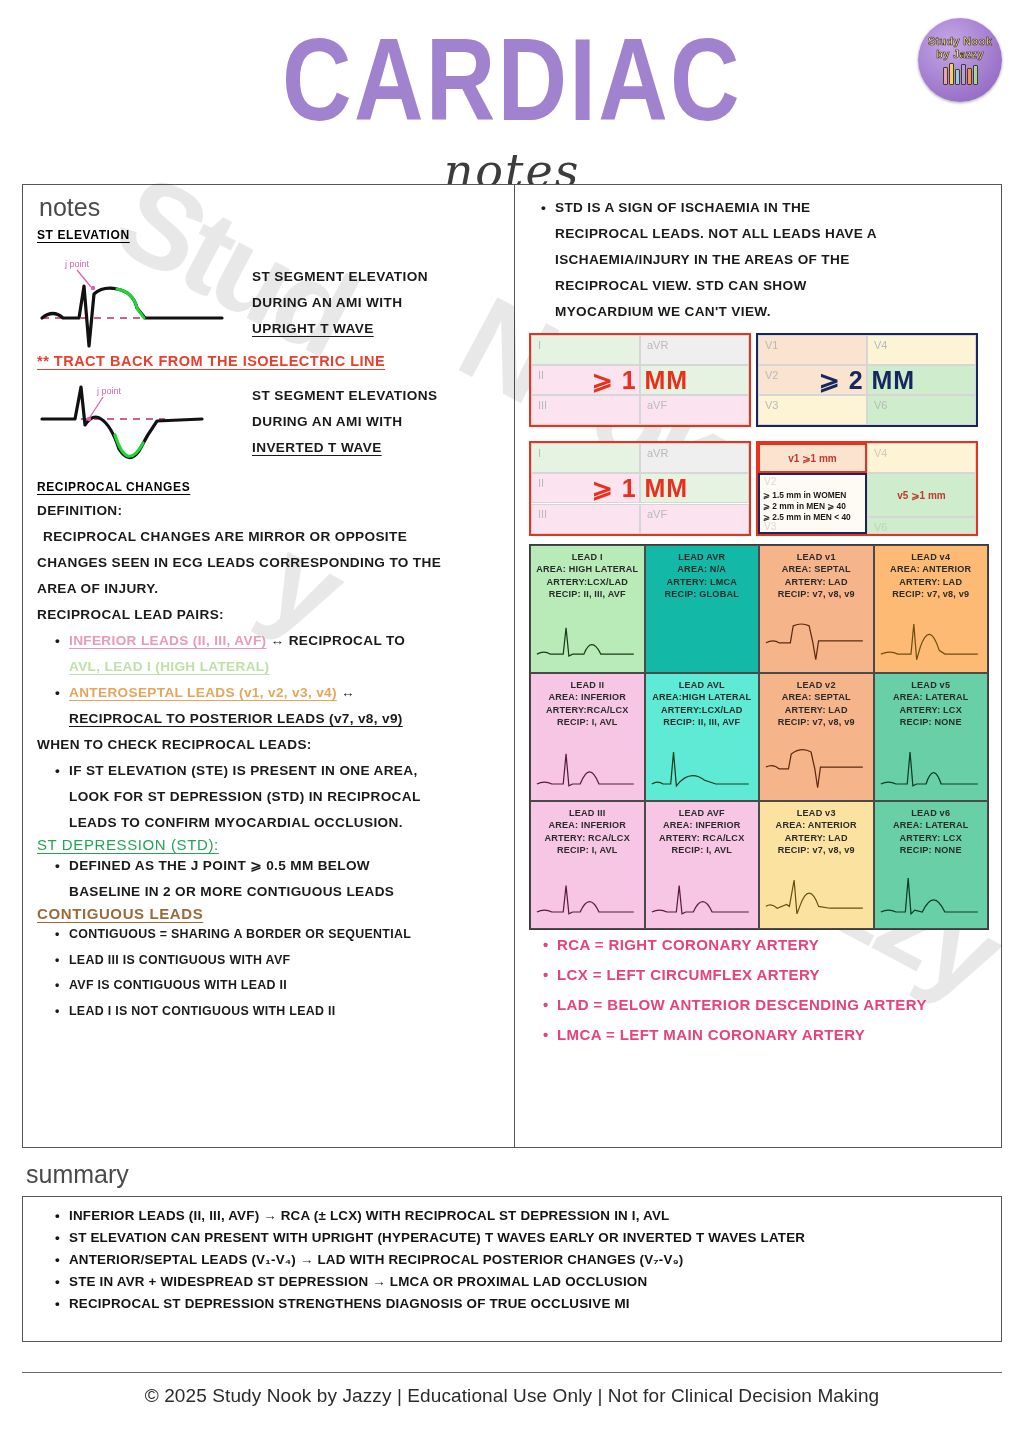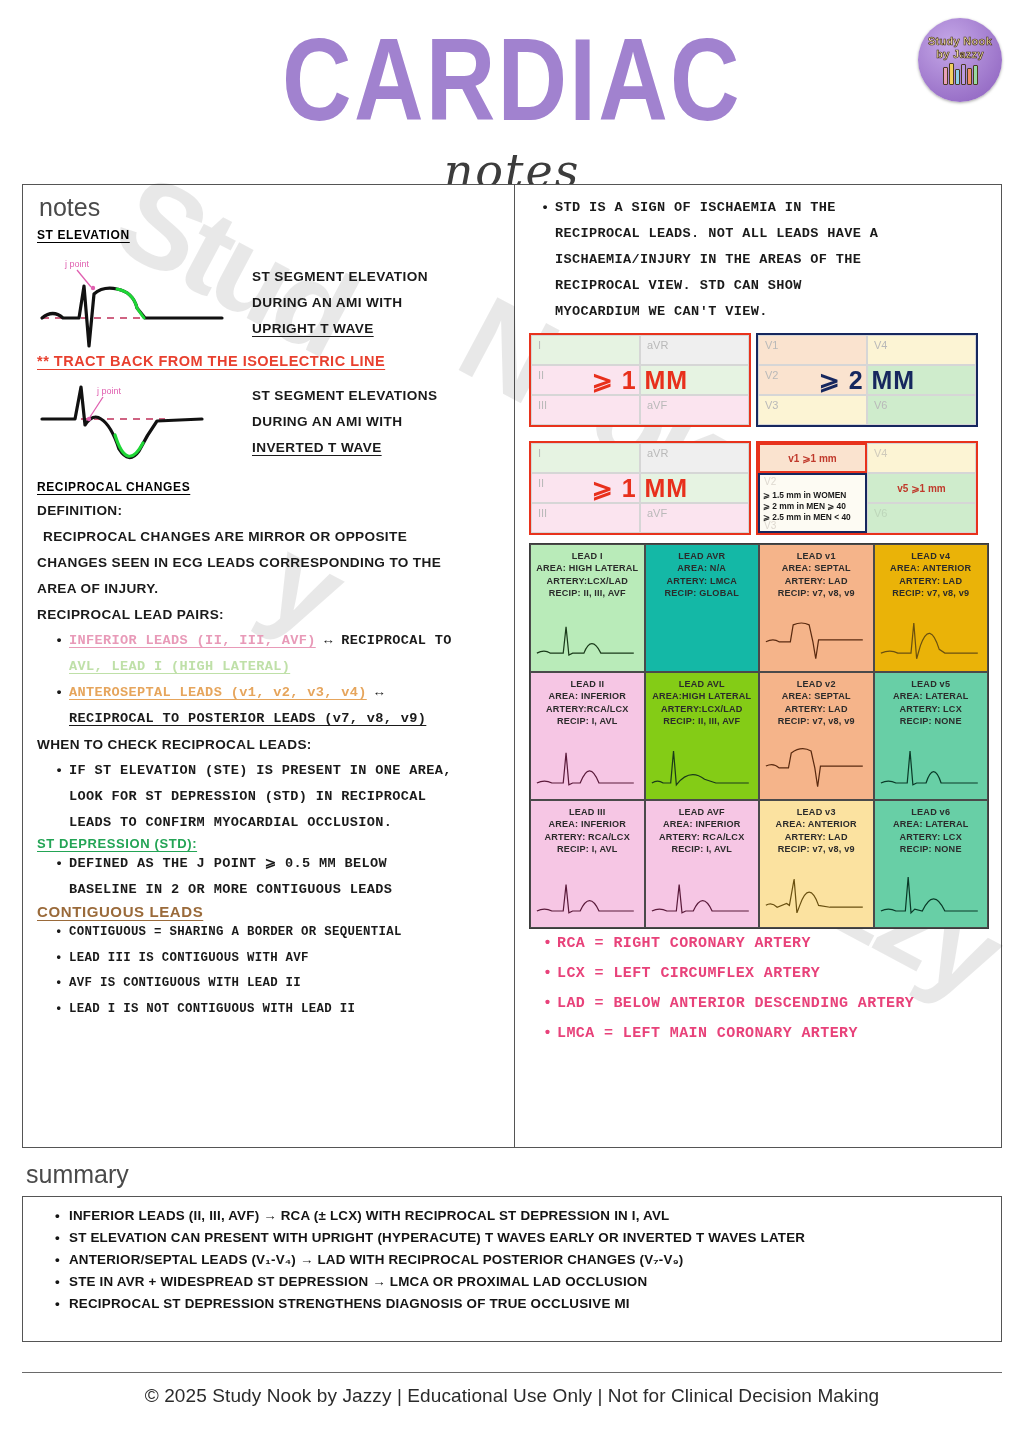--- a/index.html
+++ b/index.html
@@ -90,30 +90,30 @@
     margin:0 0 6px 2px; font-family:"Liberation Sans", sans-serif;
   }
 
   .hand { font-family:"Liberation Sans", sans-serif; font-weight:bold; letter-spacing:.4px; }
 
   .sub-red {
     color:#000000; font-size:12px; font-weight:bold;
     text-decoration:underline; text-underline-offset:3px;
     letter-spacing:.6px; margin:2px 0 4px 0;
   }
-  .sub-green { color:#23a455; font-size:13px; font-weight:bold;
+  .sub-green { color:#23a455; font-size:15px; font-weight:normal;
     text-decoration:underline; text-underline-offset:3px; letter-spacing:.6px; }
   .sub-brown { color:#9a6a3a; font-size:15px; font-weight:bold;
     text-decoration:underline; text-underline-offset:3px; letter-spacing:.6px; }
 
   .body-txt { font-size:13.6px; font-weight:bold; color:#1a1a1a; line-height:26px; letter-spacing:.35px; }
   .body-txt-sm { font-size:12.4px; font-weight:bold; color:#1a1a1a; line-height:25.5px; letter-spacing:.3px; }
 
   ul.bul { margin:0; padding-left:20px; list-style:none; }
-  ul.bul > li { position:relative; padding-left:12px;font-family:Liberation Mono, monospace; }
+  ul.bul > li { position:relative; padding-left:12px; }
   ul.bul > li:before { content:"\2022"; position:absolute; left:-2px; top:0; }
 
   .ecg-row { display:flex; align-items:flex-start; }
   .ecg-box { width:215px; height:105px; position:relative; flex:none; }
   .ecg-note { font-size:13.6px; font-weight:bold; line-height:26px; letter-spacing:.4px;
               color:#1a1a1a; padding-top:18px; }
 
   .starline { color:#e8402f; font-size:14.5px; font-weight:bold; letter-spacing:.5px;
               text-decoration:underline; text-underline-offset:3px; margin:2px 0 4px 0;}
 
@@ -334,21 +334,21 @@
             <div style="position:absolute;left:4px;bottom:0px;font-size:10px;color:#ddd8cf">V3</div>
             <div style="position:relative;z-index:2;font-size:8.4px;font-weight:bold;line-height:11px;color:#1a1a1a;margin-top:10px;">
               <div>⩾ 1.5 mm in WOMEN</div>
               <div>⩾ 2 mm in MEN ⩾ 40</div>
               <div>⩾ 2.5 mm in MEN &lt; 40</div>
             </div>
           </div>
         </div>
         <div style="width:50%; display:flex; flex-direction:column;">
           <div style="height:30px; background:#fcf4d4; border:.7px solid #d6d6d6; font-size:11px; color:#cfcabb; padding:3px 0 0 6px;">V4</div>
-          <div style="height:30px; background:#cfeccc; border:.7px solid #d6d6d6; display:flex; align-items:center; justify-content:center;">
+          <div style="height:44px; background:#cfeccc; border:.7px solid #d6d6d6; display:flex; align-items:center; justify-content:center;">
             <span style="color:#c0392b; font-size:10px; font-weight:bold;">v5 ⩾1 mm</span>
           </div>
           <div style="flex:1; background:#cfeccc; border:.7px solid #d6d6d6; font-size:11px; color:#bdd6ba; padding:3px 0 0 6px;">V6</div>
         </div>
       </div>
     </div>
 
     <div class="lead-grid">
       <div class="lead-cell" style="background:#b9ebb9">
         <div class="lt">LEAD I</div>
@@ -367,40 +367,40 @@
       </div>
       <div class="lead-cell" style="background:#f5b48a">
         <div class="lt">LEAD v1</div>
         <div class="lt">AREA: SEPTAL</div>
         <div class="lt">ARTERY: LAD</div>
         <div class="lt">RECIP: v7, v8, v9</div>
         <svg class="wave" viewBox="0 0 110 46">
             <path d="M2 26 Q10 22 16 26 L28 26 L31 8 Q40 4 48 8 L52 26 L55 44 L58 24 L70 24 L105 24" stroke="#5a2a10" stroke-width="1.3" fill="none"></path>
           </svg>
       </div>
-      <div class="lead-cell" style="background:#eab308">
+      <div class="lead-cell" style="background:#fdba74">
         <div class="lt">LEAD v4</div>
         <div class="lt">AREA: ANTERIOR</div>
         <div class="lt">ARTERY: LAD</div>
         <div class="lt">RECIP: v7, v8, v9</div>
         <svg class="wave" viewBox="0 0 110 46">
             <path d="M2 38 Q12 34 20 38 L34 38 L37 6 L40 44 L44 30 Q54 2 64 34 L70 38 L105 38" stroke="#6a5010" stroke-width="1.3" fill="none"></path>
           </svg>
       </div>
 
       <div class="lead-cell" style="background:#f6c6e4">
         <div class="lt">LEAD II</div>
         <div class="lt">AREA: INFERIOR</div>
         <div class="lt">ARTERY:RCA/LCX</div>
         <div class="lt">RECIP: I, AVL</div>
         <svg class="wave" viewBox="0 0 110 46">
             <path d="M2 40 Q10 36 18 40 L30 40 L33 8 L36 42 L40 40 L48 40 Q58 14 68 40 L105 40" stroke="#5a1a3a" stroke-width="1.3" fill="none"></path>
           </svg>
       </div>
-      <div class="lead-cell" style="background:#84cc16">
+      <div class="lead-cell" style="background:#5eead4">
         <div class="lt">LEAD AVL</div>
         <div class="lt">AREA:HIGH LATERAL</div>
         <div class="lt">ARTERY:LCX/LAD</div>
         <div class="lt">RECIP: II, III, AVF</div>
         <svg class="wave" viewBox="0 0 110 46">
             <path d="M2 40 Q8 36 14 40 L22 40 L25 6 L28 42 Q42 24 58 36 L70 40 L105 40" stroke="#1a3a1a" stroke-width="1.3" fill="none"></path>
           </svg>
       </div>
       <div class="lead-cell" style="background:#f5b48a">
         <div class="lt">LEAD v2</div>

